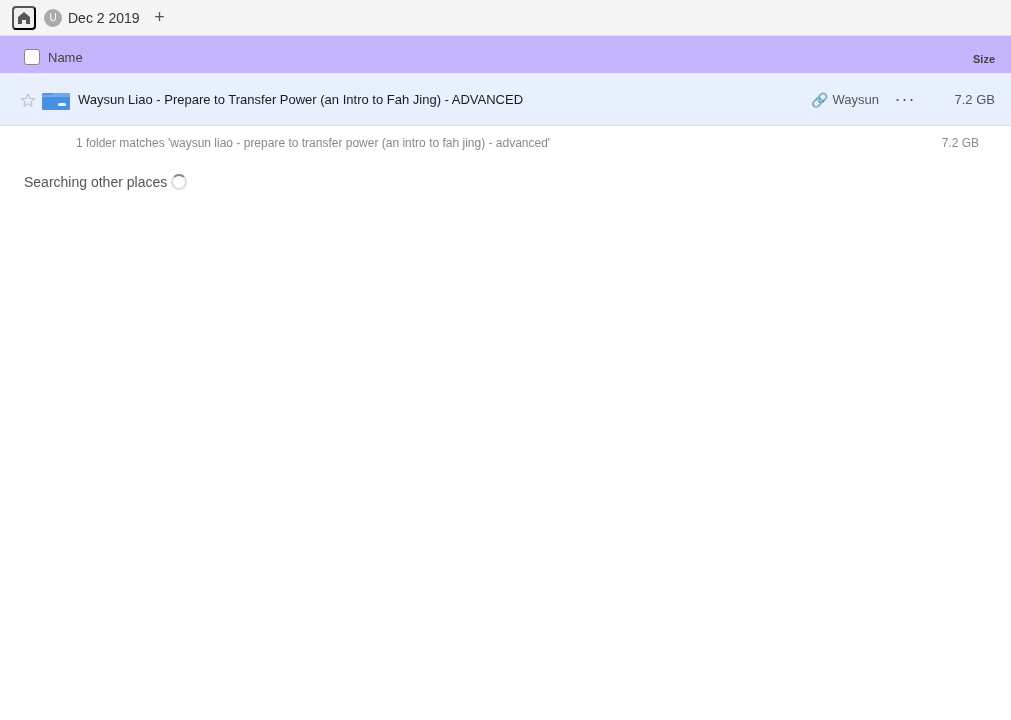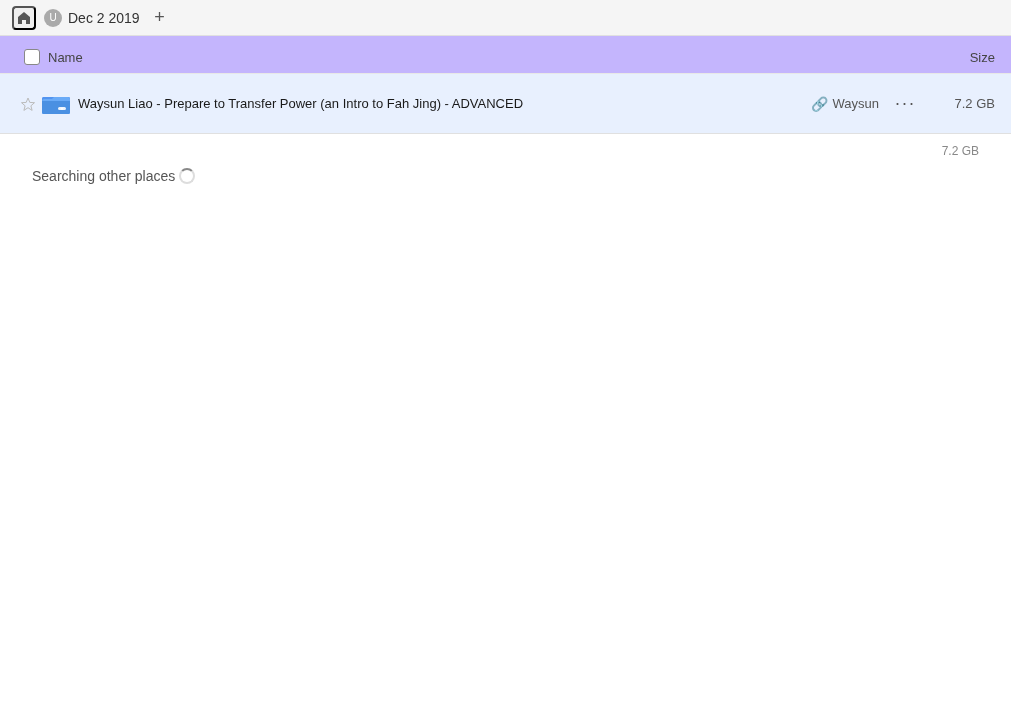--- a/index.html
+++ b/index.html
@@ -105,35 +105,35 @@
     }
 
     .name-col {
       flex: 1;
       font-size: 13px;
       color: #444;
       font-weight: 500;
     }
 
     .size-col {
-      font-size: 13px;
+      font-size: 11px;
       color: #444;
-      font-weight: 400;
+      font-weight: 700;
       min-width: 80px;
       text-align: right;
     }
 
     
     .file-row {
       display: flex;
       align-items: center;
       padding: 20px 16px;
       background: #e8f0fe;
       border-bottom: 1px solid #e0e0e0;
-      height: 60px;
+      height: 52px;
       cursor: pointer;
       justify-content: center;
     }
 
     .star-col {
       width: 24px;
       display: flex;
       align-items: center;
       justify-content: center;
       color: #aaa;
@@ -199,21 +199,21 @@
 
     .status-size {
       float: right;
       margin-right: 16px;
       font-size: 12px;
       color: #888;
     }
 
     
     .searching-section {
-      padding: 20px 16px 8px 32px;
+      padding: 20px 16px 8px 24px;
       display: flex;
       align-items: center;
       gap: 4px;
       text-align: right;
     }
 
     .searching-label {
       font-size: 14px;
       color: #555;
       font-weight: 500;
@@ -290,18 +290,19 @@
     <span>Waysun</span>
   </div>
 
   <div class="more-btn">···</div>
 
   <div class="file-size">7.2 GB</div>
 </div>
 
 <div class="status-row">
   <span class="status-size">7.2 GB</span>
+  <span>1 folder matches 'waysun liao - prepare to transfer power (an intro to fah jing) - advanced'</span>
 </div>
 
 <div class="searching-section">
   <span class="searching-label">Searching other places</span>
   <div class="spinner"></div>
 </div>
 
 </body></html>

